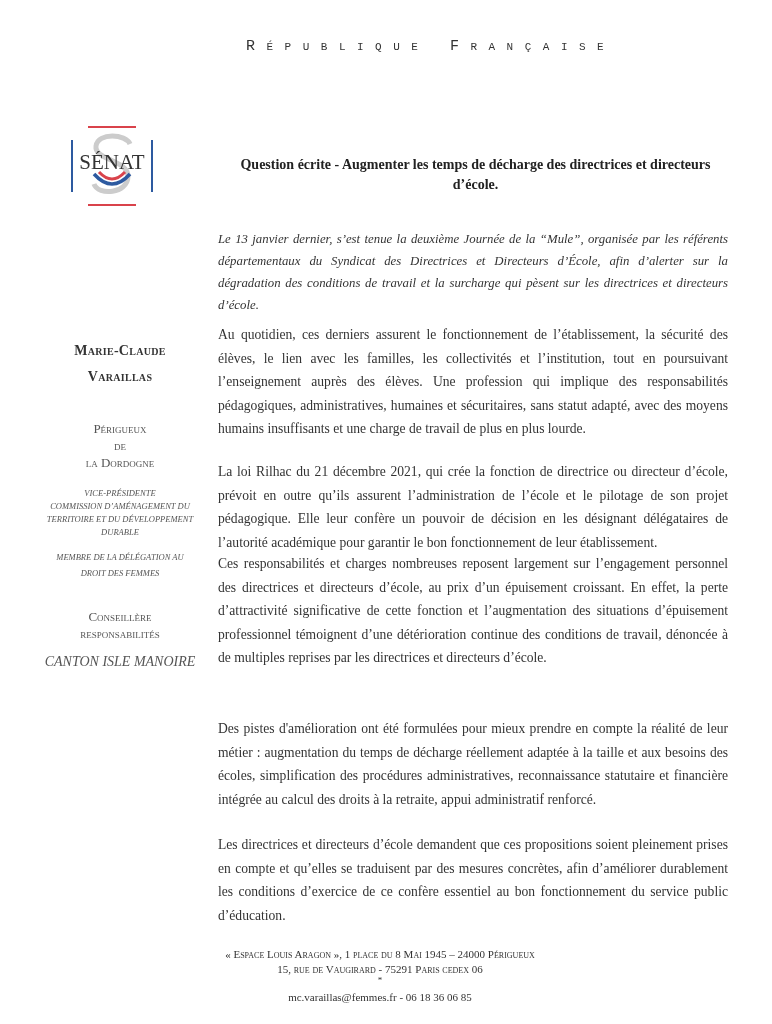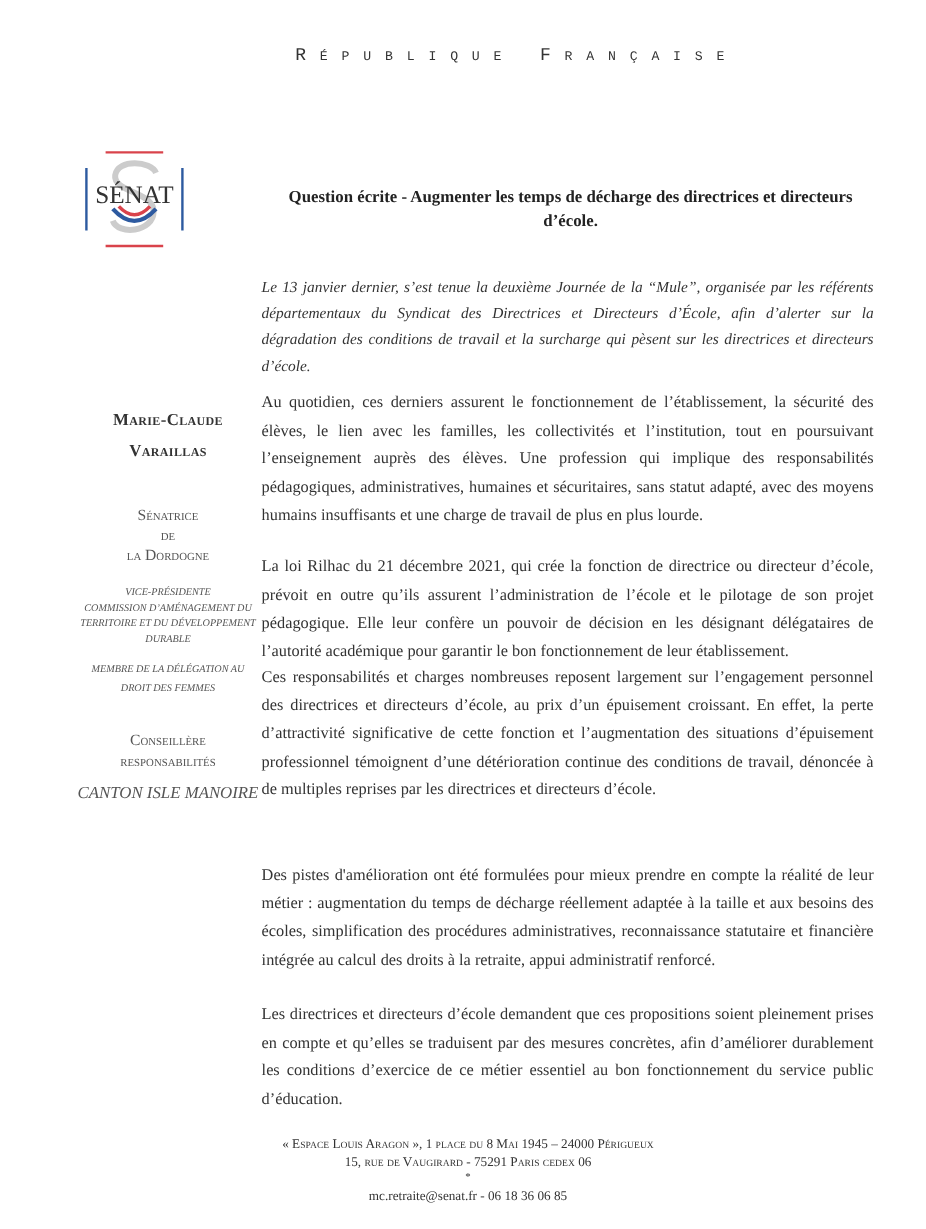--- a/index.html
+++ b/index.html
@@ -1,38 +1,38 @@
 <!DOCTYPE html>
 <html><head>
 <meta charset="utf-8">
 <style>
   html, body { margin: 0; padding: 0; background: #ffffff; }
   body { width: 772px; height: 1024px; position: relative; overflow: hidden;
          font-family: "Liberation Serif", "DejaVu Serif", serif; color: #222; }
   .header-rf { position: absolute; top: 38px; left: 246px; width: 430px;
                font-size: 13px; letter-spacing: 11.5px; color: #333; white-space: nowrap; font-family: Liberation Mono, monospace; }
   .logo { position: absolute; left: 68px; top: 124px; width: 88px; height: 84px; }
-  .sidebar { position: absolute; left: 40px; width: 160px; text-align: center; color: #444; margin-left: 20px; }
+  .sidebar { position: absolute; left: 40px; width: 160px; text-align: center; color: #444; }
   .sc { font-variant: small-caps; }
   .name { top: 338px; font-size: 14px; font-weight: bold; font-variant: small-caps; line-height: 26px; color: #333; letter-spacing: 0.3px; }
   .role { top: 420px; font-size: 13px; font-variant: small-caps; line-height: 17px; color: #555; }
   .mission1 { top: 487px; font-size: 8.5px; font-style: italic; text-transform: uppercase; line-height: 13px; color: #555; }
   .mission2 { top: 549px; font-size: 8.5px; font-style: italic; text-transform: uppercase; line-height: 16px; color: #555; }
   .council { top: 608px; font-size: 13px; font-variant: small-caps; line-height: 17px; color: #555; }
   .canton { top: 654px; font-size: 14px; font-style: italic; text-transform: uppercase; color: #555; text-align: center; }
   .title { position: absolute; left: 218px; top: 155px; width: 515px; text-align: center;
            font-weight: bold; font-size: 14px; line-height: 20px; color: #222; }
   .body-text { position: absolute; left: 218px; width: 510px; font-size: 13.6px; line-height: 23.5px; text-align: justify; color: #333; }
   .p-intro { top: 228px; font-style: italic; font-size: 12.8px; line-height: 22px; }
   .p1 { top: 323px; }
   .p2 { top: 460px; }
   .p3 { top: 552px; }
   .p4 { top: 717px; }
   .p5 { top: 833px; }
-  .footer { position: absolute; left: 150px; width: 480px; text-align: center; color: #333; font-size: 11px; line-height: 15px; }
+  .footer { position: absolute; left: 140px; width: 480px; text-align: center; color: #333; font-size: 11px; line-height: 15px; }
   .f1 { top: 947px; font-variant: small-caps; }
   .f2 { top: 962px; font-variant: small-caps; }
   .f3 { top: 975px; font-size: 9px; line-height: 10px; }
   .f4 { top: 990px; }
 </style>
 </head>
 <body>
 
 <div class="header-rf">
   <span class="sc" style="font-variant: small-caps; font-size:15px;">République Française</span>
@@ -50,21 +50,21 @@
     <text x="44" y="45" text-anchor="middle" font-family="Liberation Serif, serif" font-size="21" fill="#333">SÉNAT</text>
   </svg>
 </div>
 
 <div class="sidebar name">
   <div>Marie-Claude</div>
   <div>Varaillas</div>
 </div>
 
 <div class="sidebar role">
-  <div>Sénatrice</div>
+  <div>Périgueux</div>
   <div>de</div>
   <div>la Dordogne</div>
 </div>
 
 <div class="sidebar mission1">
   <div>Vice-présidente</div>
   <div>Commission d’aménagement du</div>
   <div>territoire et du développement</div>
   <div>durable</div>
 </div>
@@ -81,20 +81,20 @@
 
 <div class="sidebar canton">Canton Isle Manoire</div>
 
 <div class="title">Question écrite - Augmenter les temps de décharge des directrices et directeurs d’école.</div>
 
 <div class="body-text p-intro">Le 13 janvier dernier, s’est tenue la deuxième Journée de la “Mule”, organisée par les référents départementaux du Syndicat des Directrices et Directeurs d’École, afin d’alerter sur la dégradation des conditions de travail et la surcharge qui pèsent sur les directrices et directeurs d’école.</div>
 <div class="body-text p1">Au quotidien, ces derniers assurent le fonctionnement de l’établissement, la sécurité des élèves, le lien avec les familles, les collectivités et l’institution, tout en poursuivant l’enseignement auprès des élèves. Une profession qui implique des responsabilités pédagogiques, administratives, humaines et sécuritaires, sans statut adapté, avec des moyens humains insuffisants et une charge de travail de plus en plus lourde.</div>
 <div class="body-text p2">La loi Rilhac du 21 décembre 2021, qui crée la fonction de directrice ou directeur d’école, prévoit en outre qu’ils assurent l’administration de l’école et le pilotage de son projet pédagogique. Elle leur confère un pouvoir de décision en les désignant délégataires de l’autorité académique pour garantir le bon fonctionnement de leur établissement.</div>
 <div class="body-text p3">Ces responsabilités et charges nombreuses reposent largement sur l’engagement personnel des directrices et directeurs d’école, au prix d’un épuisement croissant. En effet, la perte d’attractivité significative de cette fonction et l’augmentation des situations d’épuisement professionnel témoignent d’une détérioration continue des conditions de travail, dénoncée à de multiples reprises par les directrices et directeurs d’école.</div>
 <div class="body-text p4">Des pistes d'amélioration ont été formulées pour mieux prendre en compte la réalité de leur métier : augmentation du temps de décharge réellement adaptée à la taille et aux besoins des écoles, simplification des procédures administratives, reconnaissance statutaire et financière intégrée au calcul des droits à la retraite, appui administratif renforcé.</div>
-<div class="body-text p5">Les directrices et directeurs d’école demandent que ces propositions soient pleinement prises en compte et qu’elles se traduisent par des mesures concrètes, afin d’améliorer durablement les conditions d’exercice de ce métier essentiel au bon fonctionnement du service public d’éducation.</div>
+<div class="body-text p5">Les directrices et directeurs d’école demandent que ces propositions soient pleinement prises en compte et qu’elles se traduisent par des mesures concrètes, afin d’améliorer durablement les conditions d’exercice de ce confère essentiel au bon fonctionnement du service public d’éducation.</div>
 
 <div class="footer f1">« Espace Louis Aragon », 1 place du 8 Mai 1945 – 24000 Périgueux</div>
 <div class="footer f2">15, rue de Vaugirard - 75291 Paris cedex 06</div>
 <div class="footer f3">*</div>
 <div class="footer f4">
-  <span>mc.retraite@senat.fr</span><span> - </span><span>06 18 36 06 85</span>
+  <span>mc.varaillas@femmes.fr</span><span> - </span><span>06 18 36 06 85</span>
 </div>
 
 </body></html>

